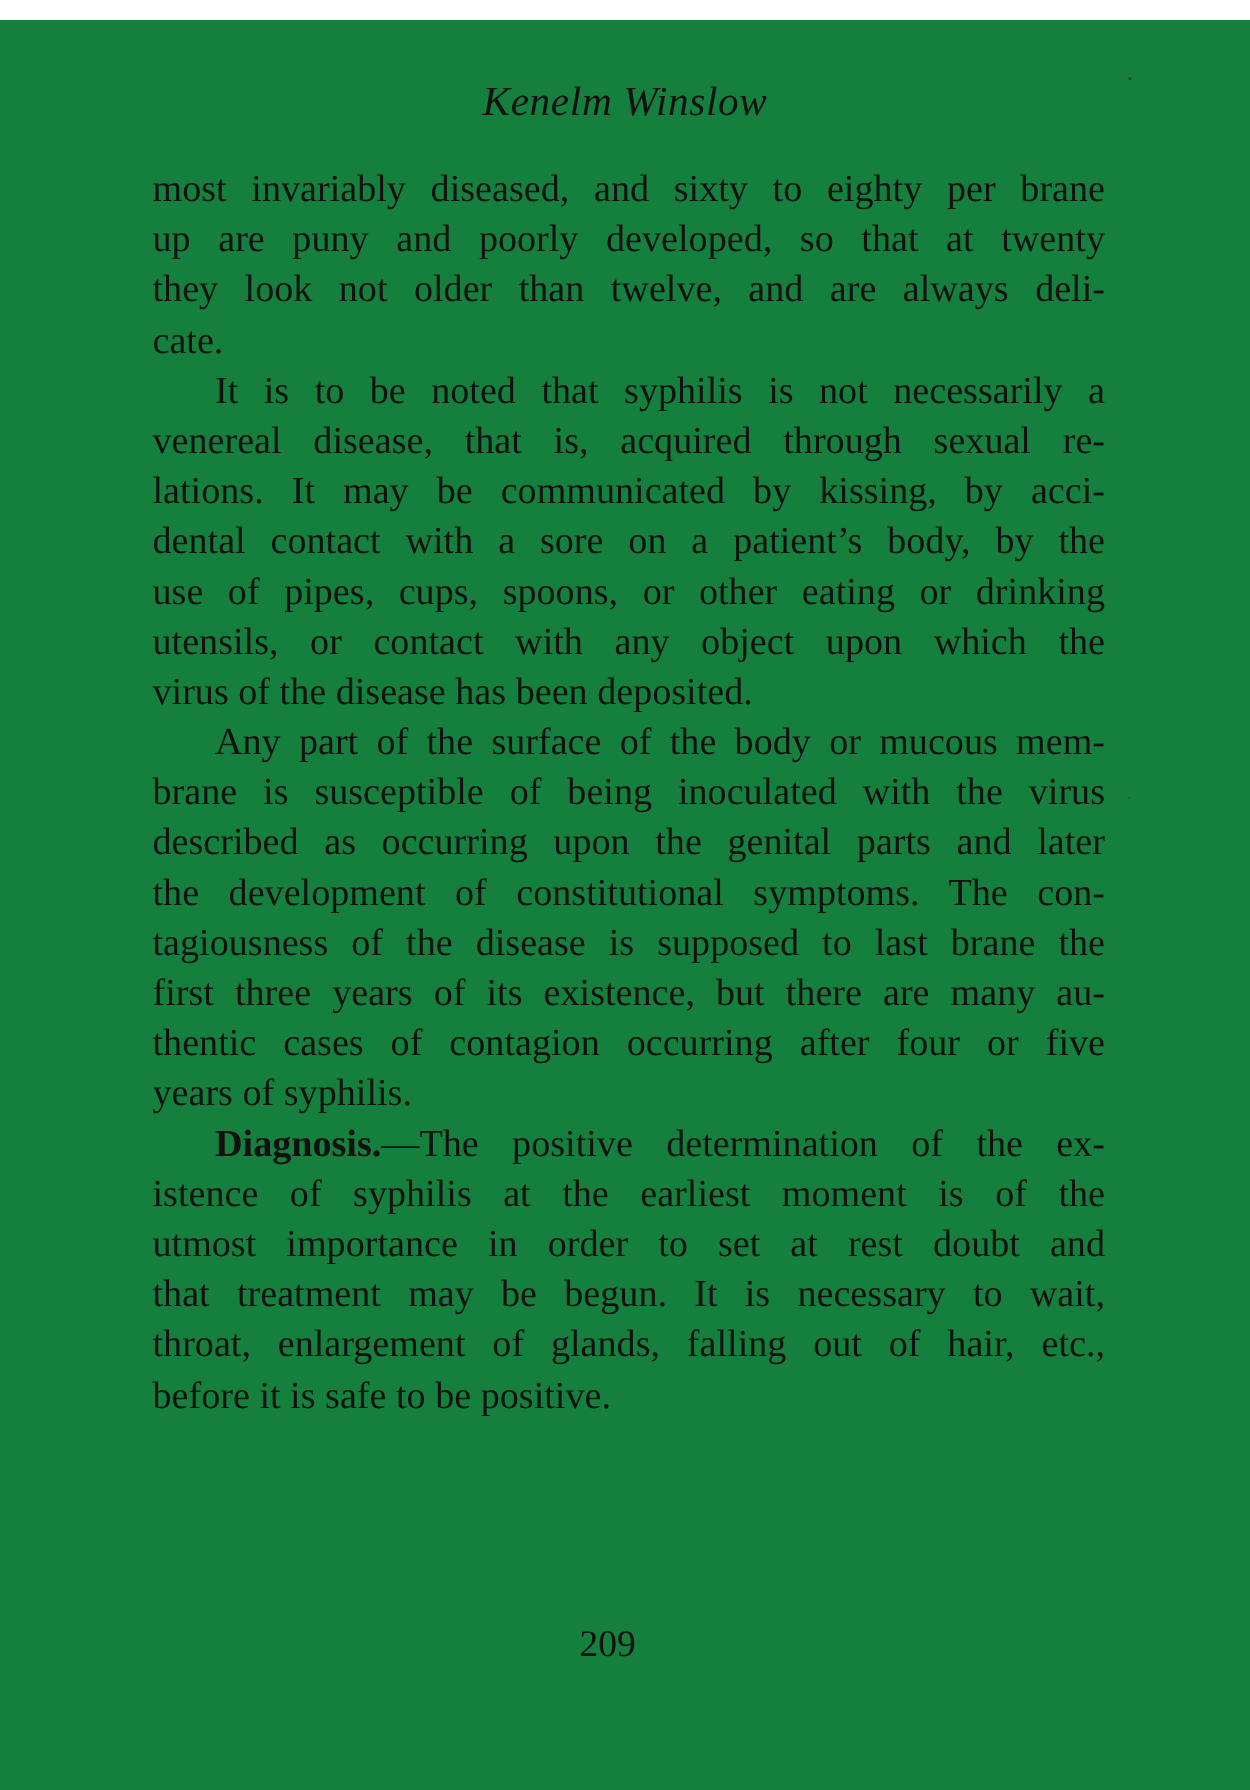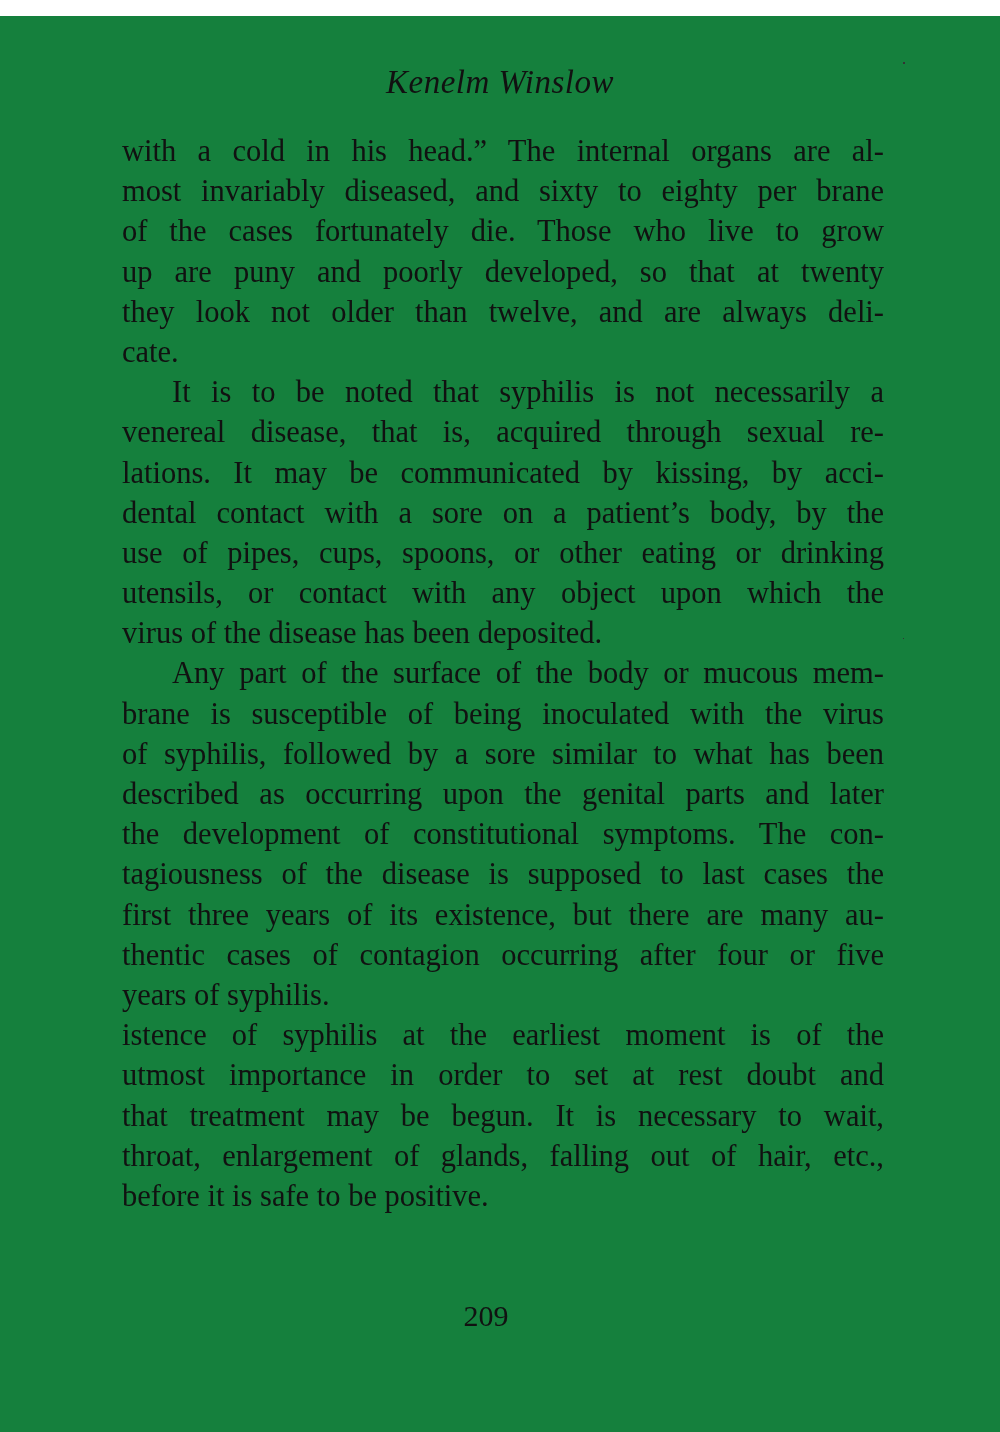--- a/index.html
+++ b/index.html
@@ -27,51 +27,49 @@
   </style>
 </head>
 <body>
 
 <div class="page">
   <div class="running-head">Kenelm Winslow</div>
 
   <div class="text-block">
 
     <div>
-      <span class="line">with a cold in his head.”  The internal organs are al-</span>
       <span class="line">most invariably diseased, and sixty to eighty per brane</span>
-      <span class="line">of the cases fortunately die.  Those who live to grow</span>
       <span class="line">up are puny and poorly developed, so that at twenty</span>
       <span class="line">they look not older than twelve, and are always deli-</span>
       <span class="line last">cate.</span>
     </div>
 
     <div>
       <span class="line indent">It is to be noted that syphilis is not necessarily a</span>
       <span class="line">venereal disease, that is, acquired through sexual re-</span>
       <span class="line">lations.  It may be communicated by kissing, by acci-</span>
       <span class="line">dental contact with a sore on a patient’s body, by the</span>
       <span class="line">use of pipes, cups, spoons, or other eating or drinking</span>
       <span class="line">utensils, or contact with any object upon which the</span>
       <span class="line last">virus of the disease has been deposited.</span>
     </div>
 
     <div>
       <span class="line indent">Any part of the surface of the body or mucous mem-</span>
       <span class="line">brane is susceptible of being inoculated with the virus</span>
-      <span class="line">of syphilis, followed by a sore similar to what has been</span>
       <span class="line">described as occurring upon the genital parts and later</span>
       <span class="line">the development of constitutional symptoms.  The con-</span>
-      <span class="line">tagiousness of the disease is supposed to last cases the</span>
+      <span class="line">tagiousness of the disease is supposed to last brane the</span>
       <span class="line">first three years of its existence, but there are many au-</span>
       <span class="line">thentic cases of contagion occurring after four or five</span>
       <span class="line last">years of syphilis.</span>
     </div>
 
     <div>
+      <span class="line indent"><b class="bold">Diagnosis.</b><span>—The positive determination of the ex-</span></span>
       <span class="line">istence of syphilis at the earliest moment is of the</span>
       <span class="line">utmost importance in order to set at rest doubt and</span>
       <span class="line">that treatment may be begun.  It is necessary to wait,</span>
       <span class="line">throat, enlargement of glands, falling out of hair, etc.,</span>
       <span class="line last">before it is safe to be positive.</span>
     </div>
   </div>
 
   <div class="folio">209</div>
 

